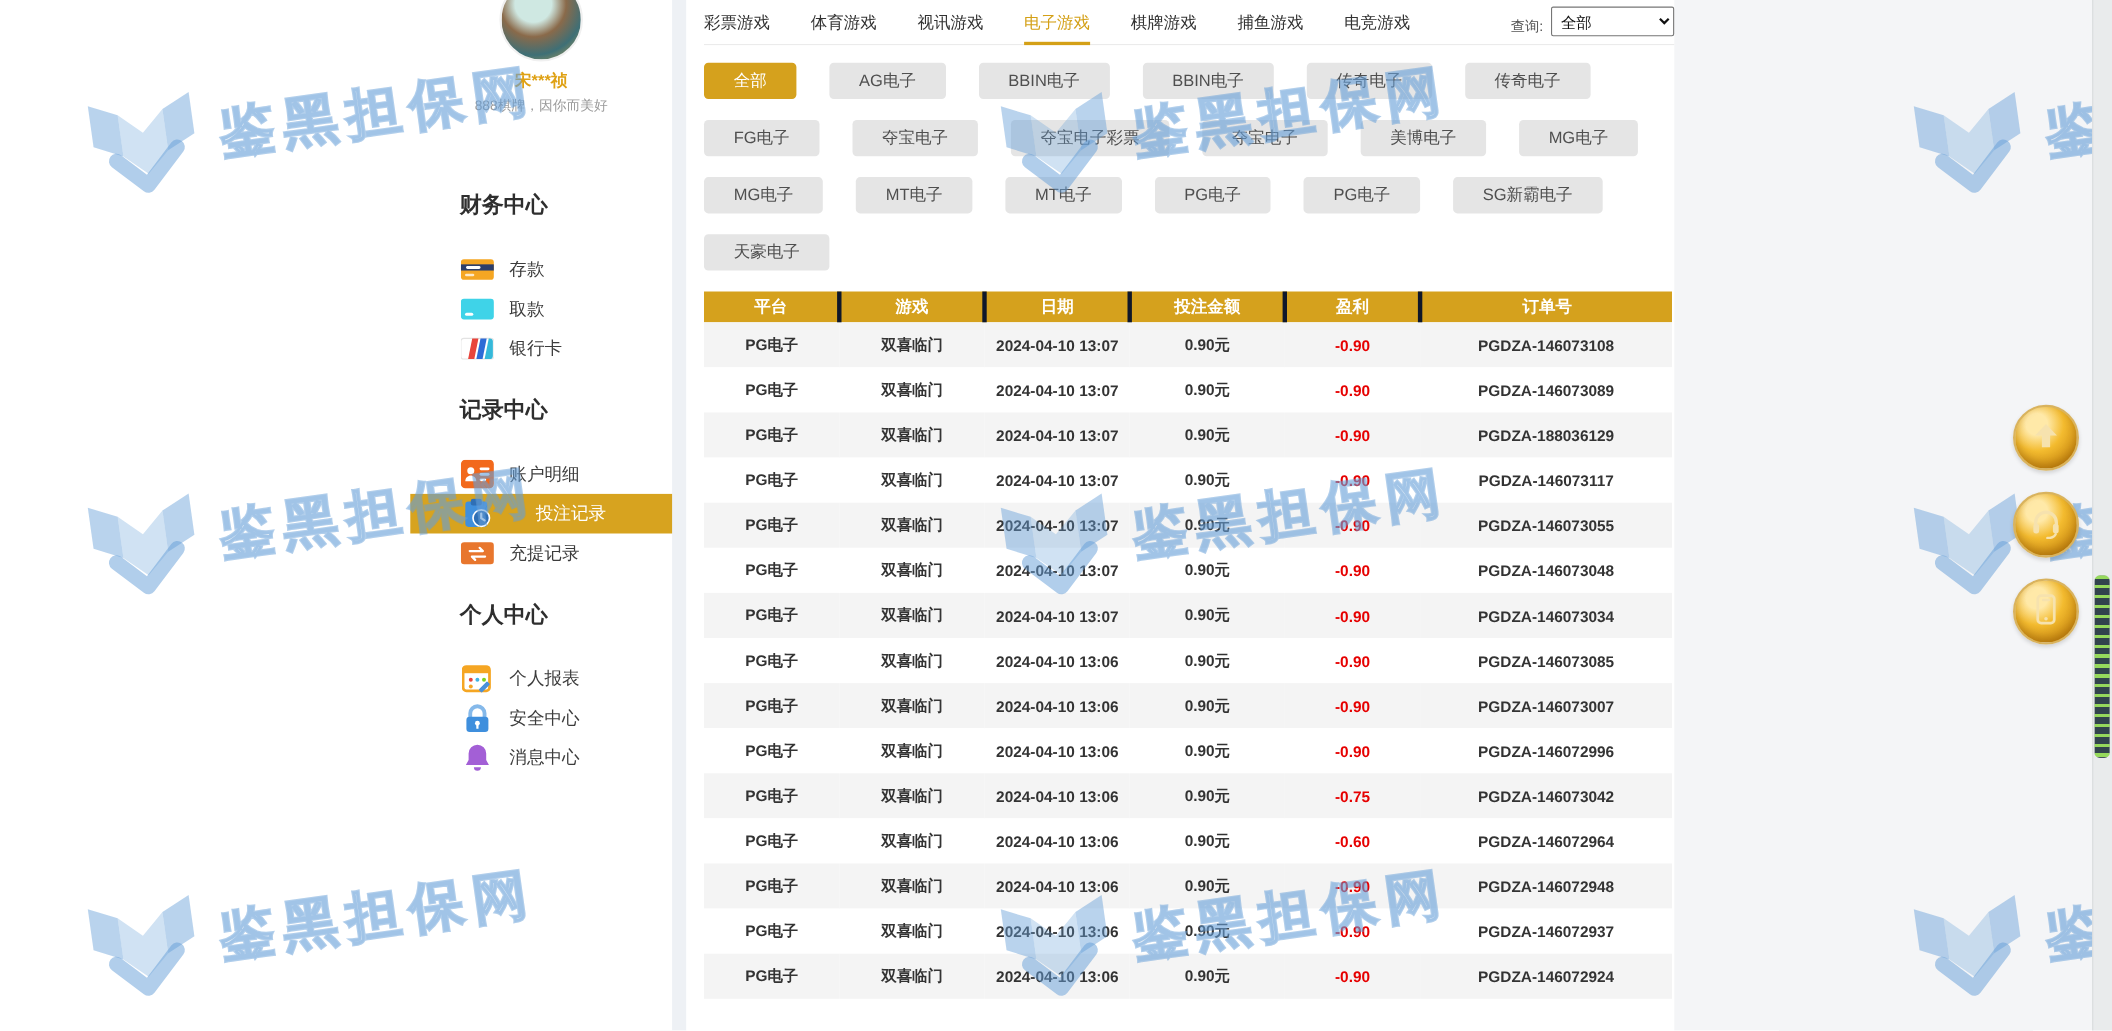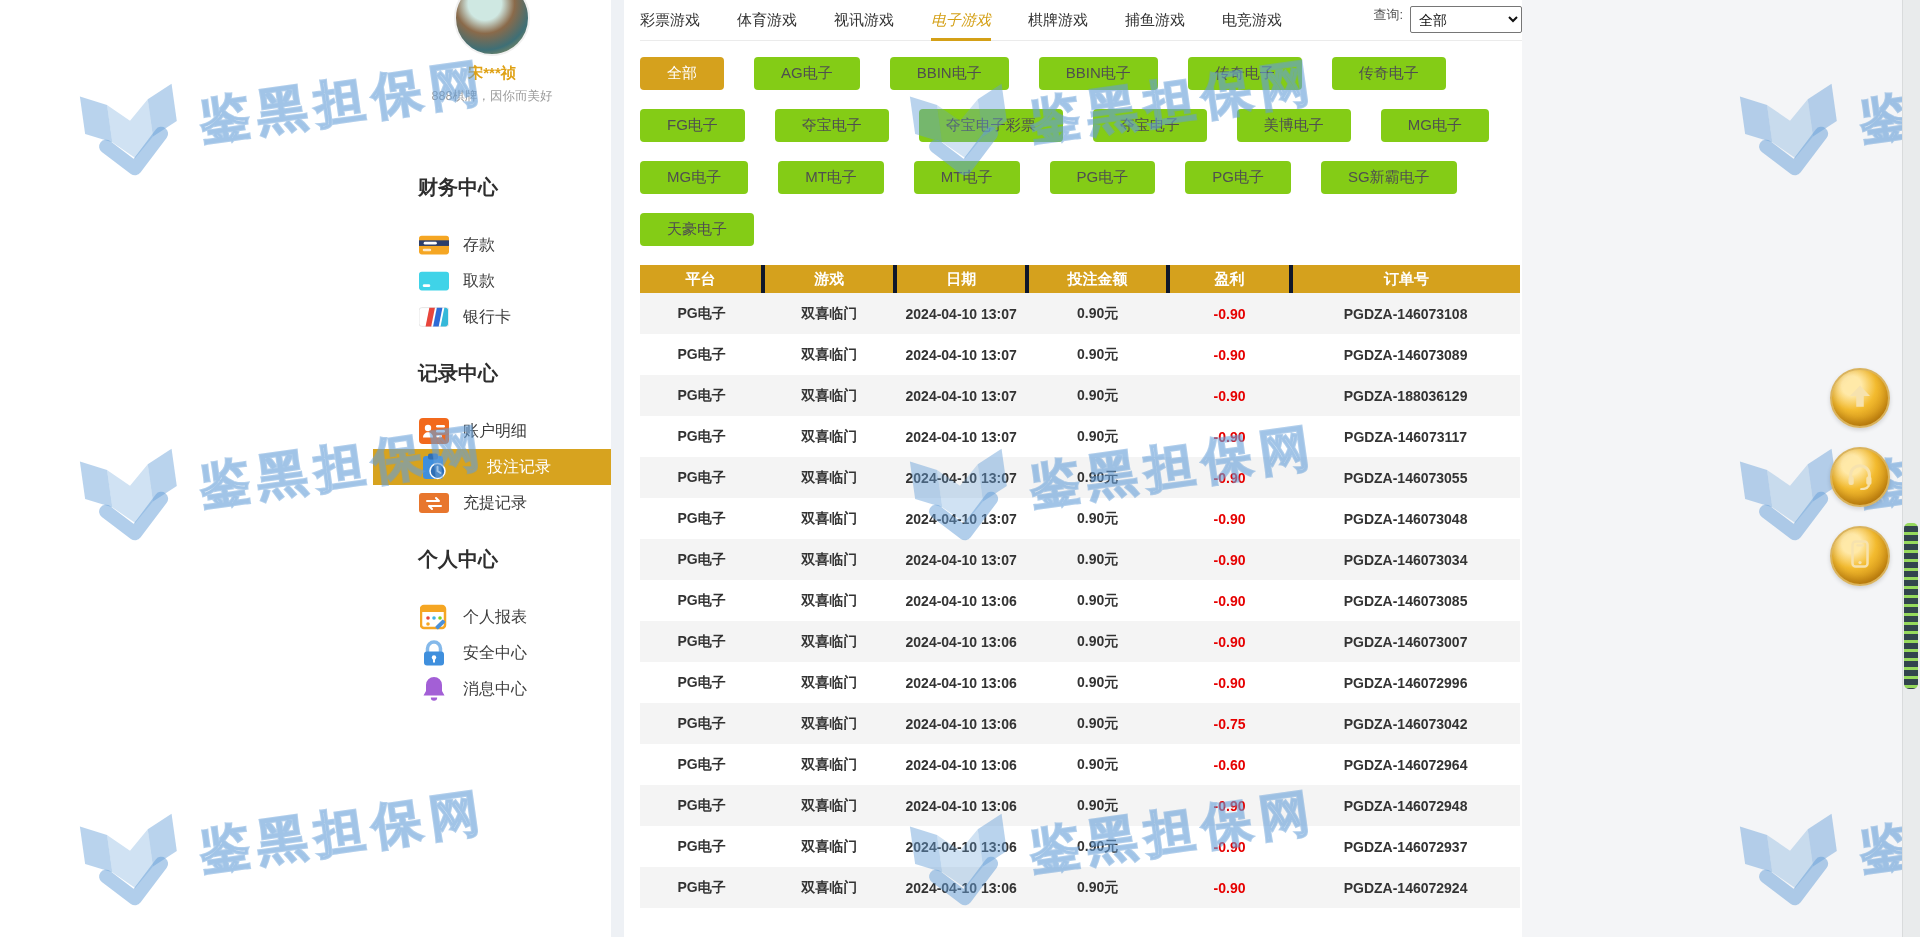--- a/index.html
+++ b/index.html
@@ -25,30 +25,30 @@
   .side-item.active .lbl { color:#fff; }
 
   
   .gutter { position:absolute; left:591px; top:0; width:33px; height:937px; background:#eef1f5; z-index:1; }
   .right-area { position:absolute; left:1522px; top:0; width:398px; height:937px; background:#f4f5f7; z-index:1; }
 
   
   .main { position:absolute; left:624px; top:0; width:898px; height:937px; background:#fff; padding-left:16px; z-index:2; }
   .navbar { position:relative; height:41px; border-bottom:1px solid #ebebeb; display:flex; gap:37px; align-items:flex-end; }
   .nav-tab { font-size:15px; color:#333; padding-bottom:10px; cursor:pointer; white-space:nowrap; }
-  .nav-tab.active { color:#d4a017; border-bottom:3px solid #d4a017; margin-bottom:-1px; padding-bottom:8px;font-style:italic; }
-  .query-box { position:absolute; right:0; top:6px; display:flex; align-items:flex-start; gap:7px; }
+  .nav-tab.active { color:#d4a017; border-bottom:3px solid #d4a017; margin-bottom:-1px; padding-bottom:8px; }
+  .query-box { position:absolute; right:0; top:6px; display:flex; align-items:flex-end; gap:7px; }
   .query-label { font-size:13px; color:#555; }
   .query-select { width:112px; height:27px; font-size:14px; color:#111; background:#fff;
                   border:1px solid #767676; border-radius:2px; padding:0 4px;
                   font-family:"Liberation Sans", sans-serif; }
 
   .filters { margin-top:16px; }
   .filter-row { display:flex; gap:30px; margin-bottom:19px; }
-  .filter-btn { background:#84cc16; color:#4f4f4f; border:none; border-radius:4px; height:33px;
+  .filter-btn { background:#e5e5e5; color:#4f4f4f; border:none; border-radius:4px; height:33px;
                 padding:0 27px; font-size:15px; cursor:pointer; font-family:"Liberation Sans", sans-serif; white-space:nowrap; }
   .filter-btn.active { background:#d5a11d; color:#fff; }
 
   table.bet { margin-top:13px; width:880px; border-collapse:collapse; table-layout:fixed; }
   table.bet col.c1{width:14%} table.bet col.c2{width:15%} table.bet col.c3{width:15%}
   table.bet col.c4{width:16%} table.bet col.c5{width:14%} table.bet col.c6{width:26%}
   table.bet thead th { background:#d5a11d; color:#fff; font-size:15px; font-weight:bold; height:28px; text-align:center; }
   table.bet thead th + th { border-left:4px solid #0f172a;margin-left:33px; }
   table.bet tbody td { height:41px; text-align:center; font-size:14px; font-weight:bold; color:#333; }
   table.bet tbody tr:nth-child(odd) { background:#f4f4f4; }

